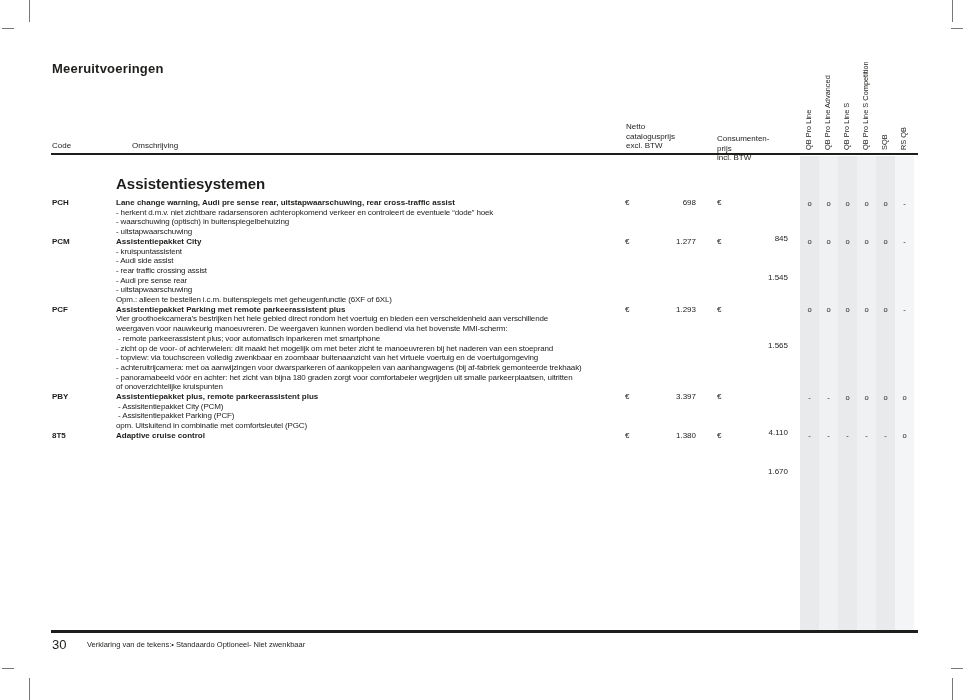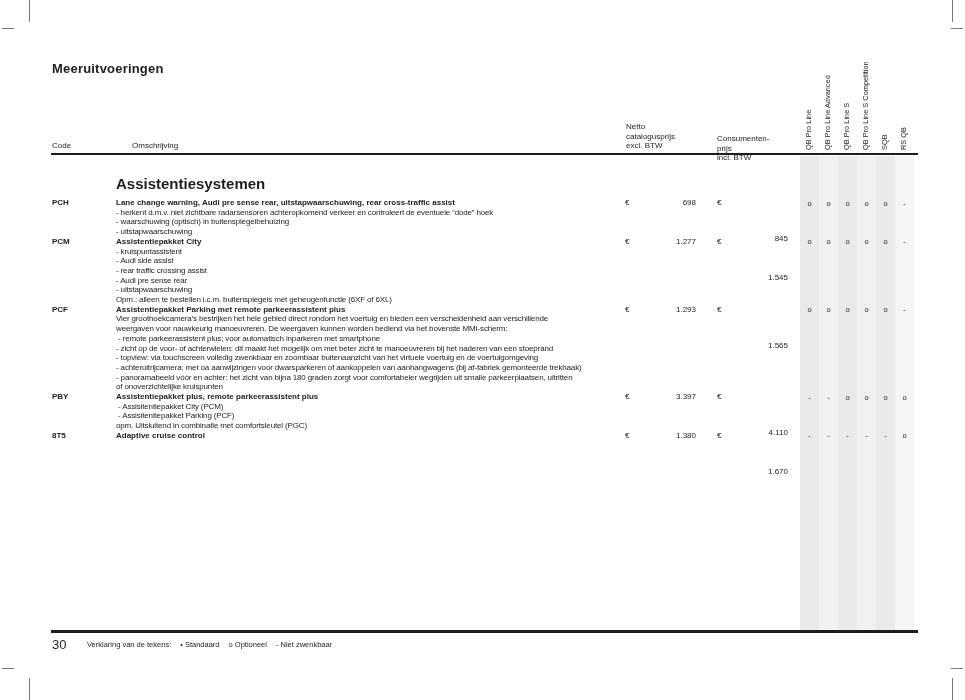--- a/index.html
+++ b/index.html
@@ -51,21 +51,21 @@
   .desc .t{font-weight:bold;letter-spacing:0;}
   .cur{position:absolute;top:0;}
   .amt{position:absolute;top:0;text-align:right;width:58px;}
   .cur1{left:625px;} .amt1{left:638px;}
   .cur2{left:717px;} .amt2{left:730px;margin-top:36px;}
   .marks{position:absolute;left:800px;top:0.5px;width:114px;display:flex;}
   .mark{width:19px;text-align:center;font-size:7.5px;}
 
   
   .page-num{position:absolute;left:52px;top:637px;font-size:13px;}
-  .legend{position:absolute;left:87px;top:640px;font-size:7.5px;display:flex;gap:9px;}
+  .legend{position:absolute;left:87px;top:640px;font-size:7.5px;display:flex;}
 </style>
 </head>
 <body>
 
 <div class="crop-v" style="left:29px;top:0;height:22px"></div>
 <div class="crop-v" style="left:952px;top:0;height:22px"></div>
 <div class="crop-h" style="left:2px;top:28px;width:12px"></div>
 <div class="crop-h" style="left:951px;top:28px;width:12px"></div>
 <div class="crop-h" style="left:2px;top:668px;width:12px"></div>
 <div class="crop-h" style="left:951px;top:668px;width:12px"></div>

